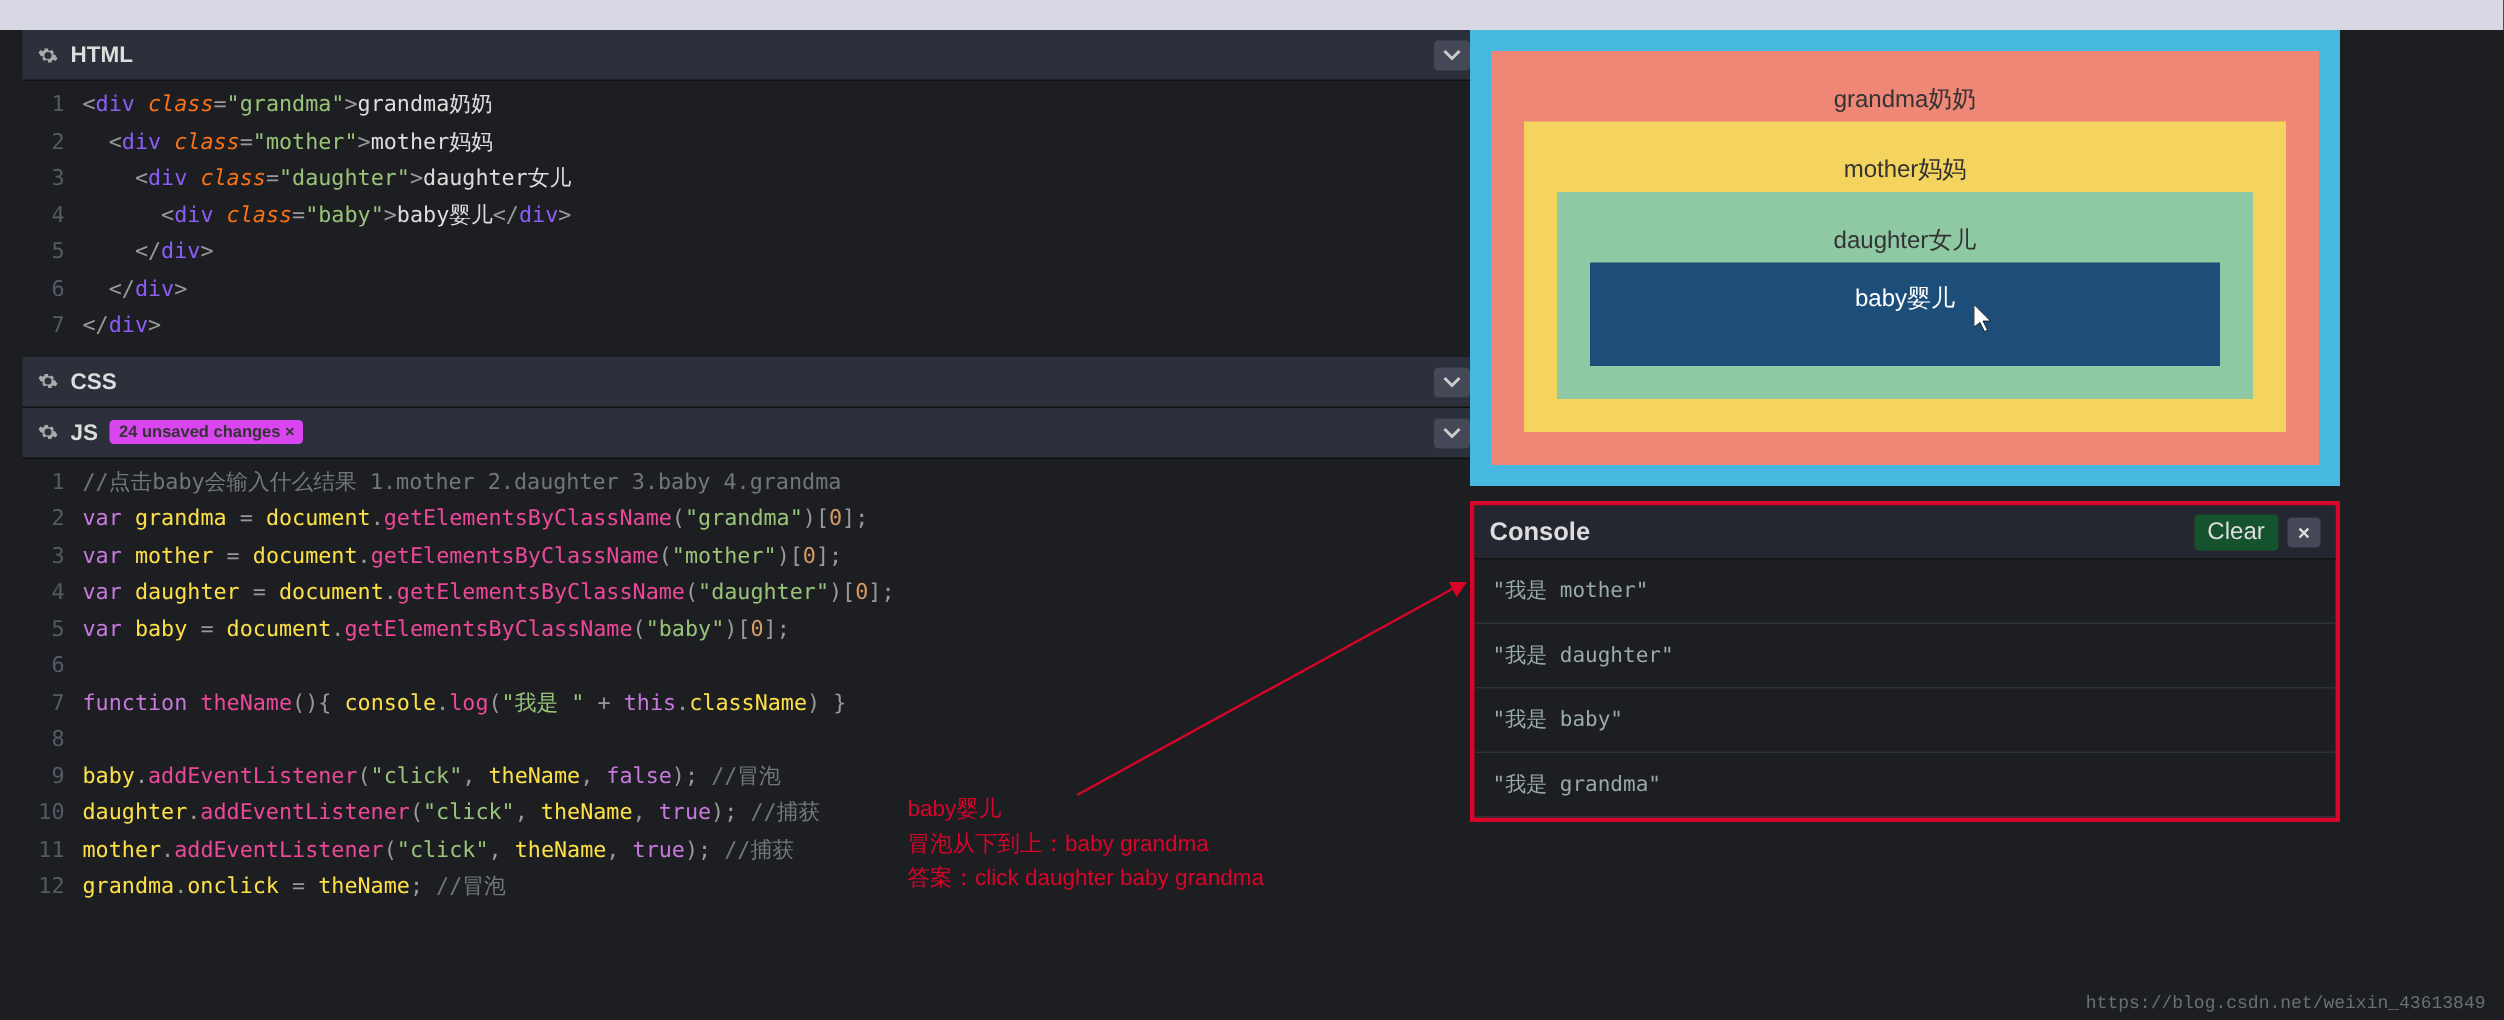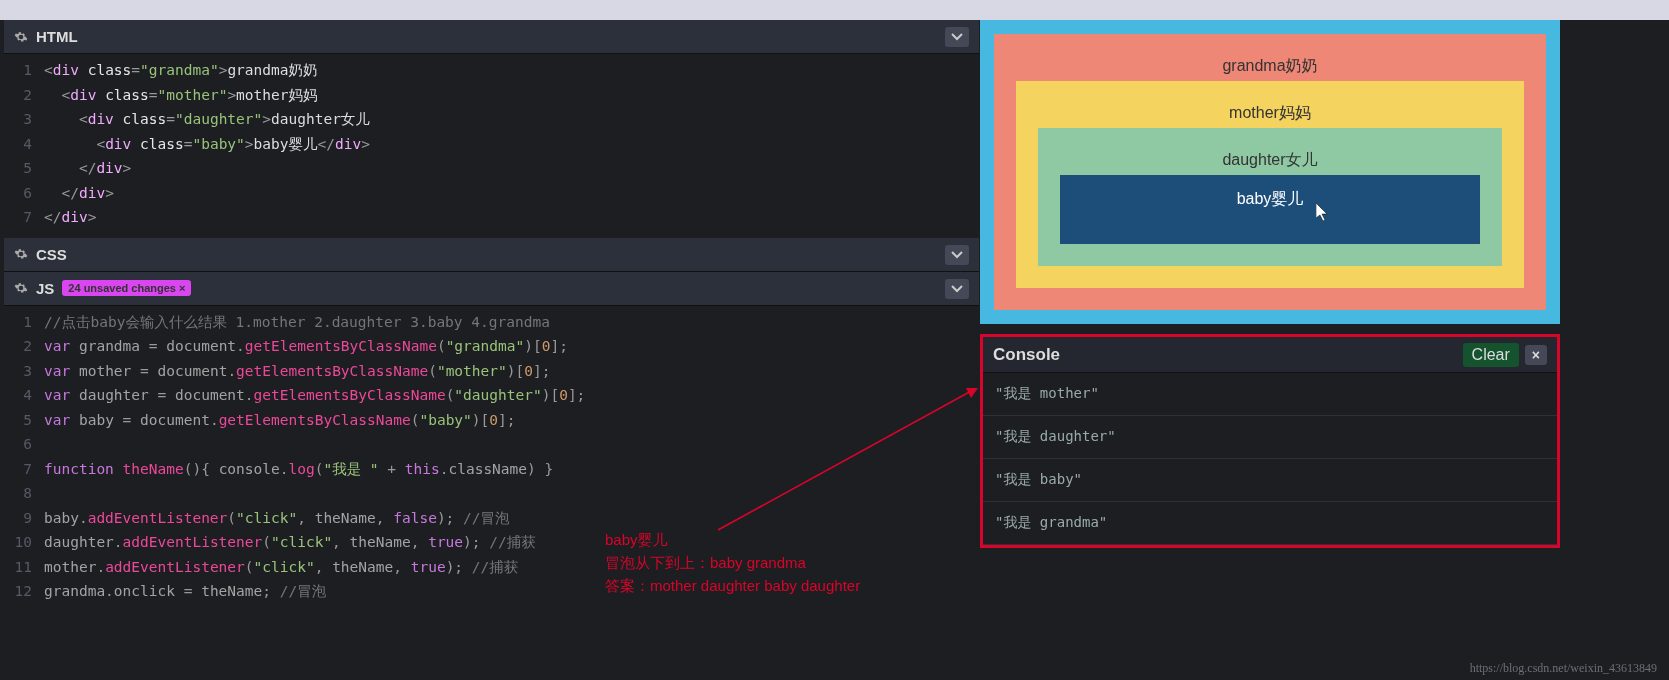--- a/index.html
+++ b/index.html
@@ -1,35 +1,35 @@
 <!DOCTYPE html>
 <html><head>
 <meta charset="utf-8">
 <style>
   * { margin: 0; padding: 0; box-sizing: border-box; }
   body { font-family: -apple-system, "Helvetica Neue", Arial, sans-serif; background: #1d1e22; color: #ccc; width: 1669px; height: 680px; overflow: hidden; position: relative; }
 
   .top-strip { height: 20px; background: linear-gradient(to right,#d7d8e4,#d7d8e4); }
 
-  .left-col { position: absolute; left: 4px; top: 20px; width: 975px; height: 613px; }
+  .left-col { position: absolute; left: 15px; top: 20px; width: 975px; height: 613px; }
   .right-col { position: absolute; left: 980px; top: 20px; width: 580px; height: 660px; }
 
   .panel-header { background: #2c303a; height: 34px; padding: 0 10px; display: flex; align-items: center; gap: 8px; color: #ddd; font-size: 15px; font-weight: 600; position: relative; border-bottom: 1px solid #111; }
   .panel-header .gear { width: 14px; height: 14px; }
   .panel-header .chev { position: absolute; right: 10px; top: 7px; width: 24px; height: 20px; background: #444857; border-radius: 3px; display: flex; align-items: center; justify-content: center; }
 
   .changes-badge { background: #d946ef; color: #333; font-size: 11px; font-weight: 600; padding: 2px 6px; border-radius: 3px; }
 
   .code-body { background: #1d1e22; font-family: Menlo, Consolas, monospace; font-size: 14.5px; line-height: 24.5px; padding: 4px 0 8px; }
   .code-line { display: flex; }
   .gutter { width: 40px; text-align: right; padding-right: 12px; color: #555a66; user-select: none; }
   .code { white-space: pre; }
 
-  .c-tag { color: #f0abfc; } .c-attr { color: #e5e5e5; } .c-str { color: #98c379; } .c-txt { color: #ddd; } .c-pun { color: #999; }
-  .c-com { color: #72767a; } .c-id { color: #a3a3a3; } .c-func { color: #ec4899; } .c-num { color: #d19a66; } .c-kw { color: #c678dd; }
+  .c-tag { color: #8b5cf6; } .c-attr { color: #f97316; font-style: italic; } .c-str { color: #98c379; } .c-txt { color: #ddd; } .c-pun { color: #999; }
+  .c-com { color: #72767a; } .c-id { color: #fde047; } .c-func { color: #ec4899; } .c-num { color: #d19a66; } .c-kw { color: #c678dd; }
 
   
   .preview { background: #47b8e0; padding: 14px; text-align: center; font-family: sans-serif; }
   .g1 { background: #ef8777; padding: 22px 22px; color: #333; font-size: 16px; }
   .g2 { background: #f4d35e; padding: 22px 22px; margin-top: 4px; }
   .g3 { background: #8fc9a4; padding: 22px 22px; margin-top: 4px; }
   .g4 { background: #1d4e7a; padding: 14px 22px 34px; margin-top: 4px; color: #fff; position: relative; }
   .cursor { position: absolute; left: 256px; top: 28px; font-size: 16px; color: #fff; }
 
   
@@ -37,21 +37,21 @@
   .console-head { display: flex; align-items: center; height: 36px; padding: 0 10px; background: #242730; border-bottom: 1px solid #111; }
   .console-title { font-weight: 700; font-size: 17px; color: #ddd; flex: 1; }
   .btn-clear { background: #14532d; color: #ddd; font-size: 16px; padding: 3px 9px; border-radius: 3px; margin-right: 6px; cursor: pointer; text-align: center; }
   .btn-x { background: #444857; color: #ddd; font-size: 14px; font-weight: bold; padding: 2px 7px; border-radius: 3px; cursor: pointer; }
   .console-line { padding: 12px 12px; border-bottom: 1px solid #2e3138; color: #9aa; font-size: 14px; font-family: Menlo, monospace; }
 
   
   .anno { position: absolute; color: #d90429; font-size: 15px; line-height: 23px; font-family: sans-serif; }
   .arrow-svg { position: absolute; pointer-events:none; }
 
-  .watermark { position: absolute; right: 12px; bottom: 4px; color: #6b6f78; font-size: 12px; font-family: Liberation Serif, serif; }
+  .watermark { position: absolute; right: 12px; bottom: 4px; color: #6b6f78; font-size: 12px; font-family: Liberation Mono, monospace; }
 
   svg.icon path { fill: #aaa; }
 </style>
 </head>
 <body>
 
 <div class="top-strip"></div>
 
 <div class="left-col">
 
@@ -206,21 +206,21 @@
         <div class="console-line">"我是 daughter"</div>
         <div class="console-line">"我是 baby"</div>
         <div class="console-line">"我是 grandma"</div>
       </div>
   </div>
 </div>
 
 <div class="anno" style="left:605px; top:528px;">
   <div>baby婴儿</div>
   <div>冒泡从下到上：baby grandma</div>
-  <div>答案：mother daughter baby daughter</div>
+  <div>答案：click daughter baby grandma</div>
 </div>
 
 <svg class="arrow-svg" style="left:718px; top:380px;" width="270" height="160">
   <line x1="0" y1="150" x2="255" y2="10" stroke="#d90429" stroke-width="1.6"></line>
   <polygon points="260,8 248,8 253,18" fill="#d90429"></polygon>
 </svg>
 
 <div class="watermark">https://blog.csdn.net/weixin_43613849</div>
 
 </body></html>

